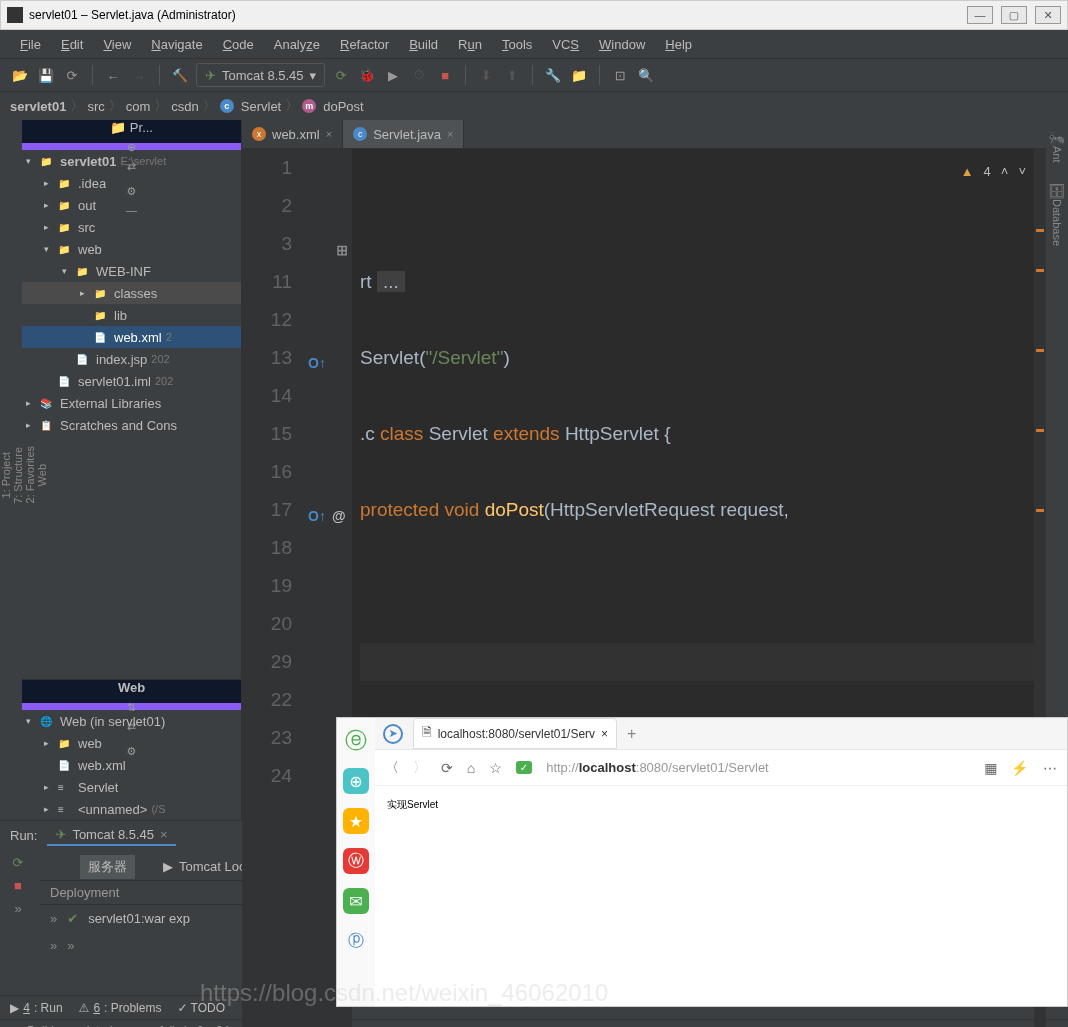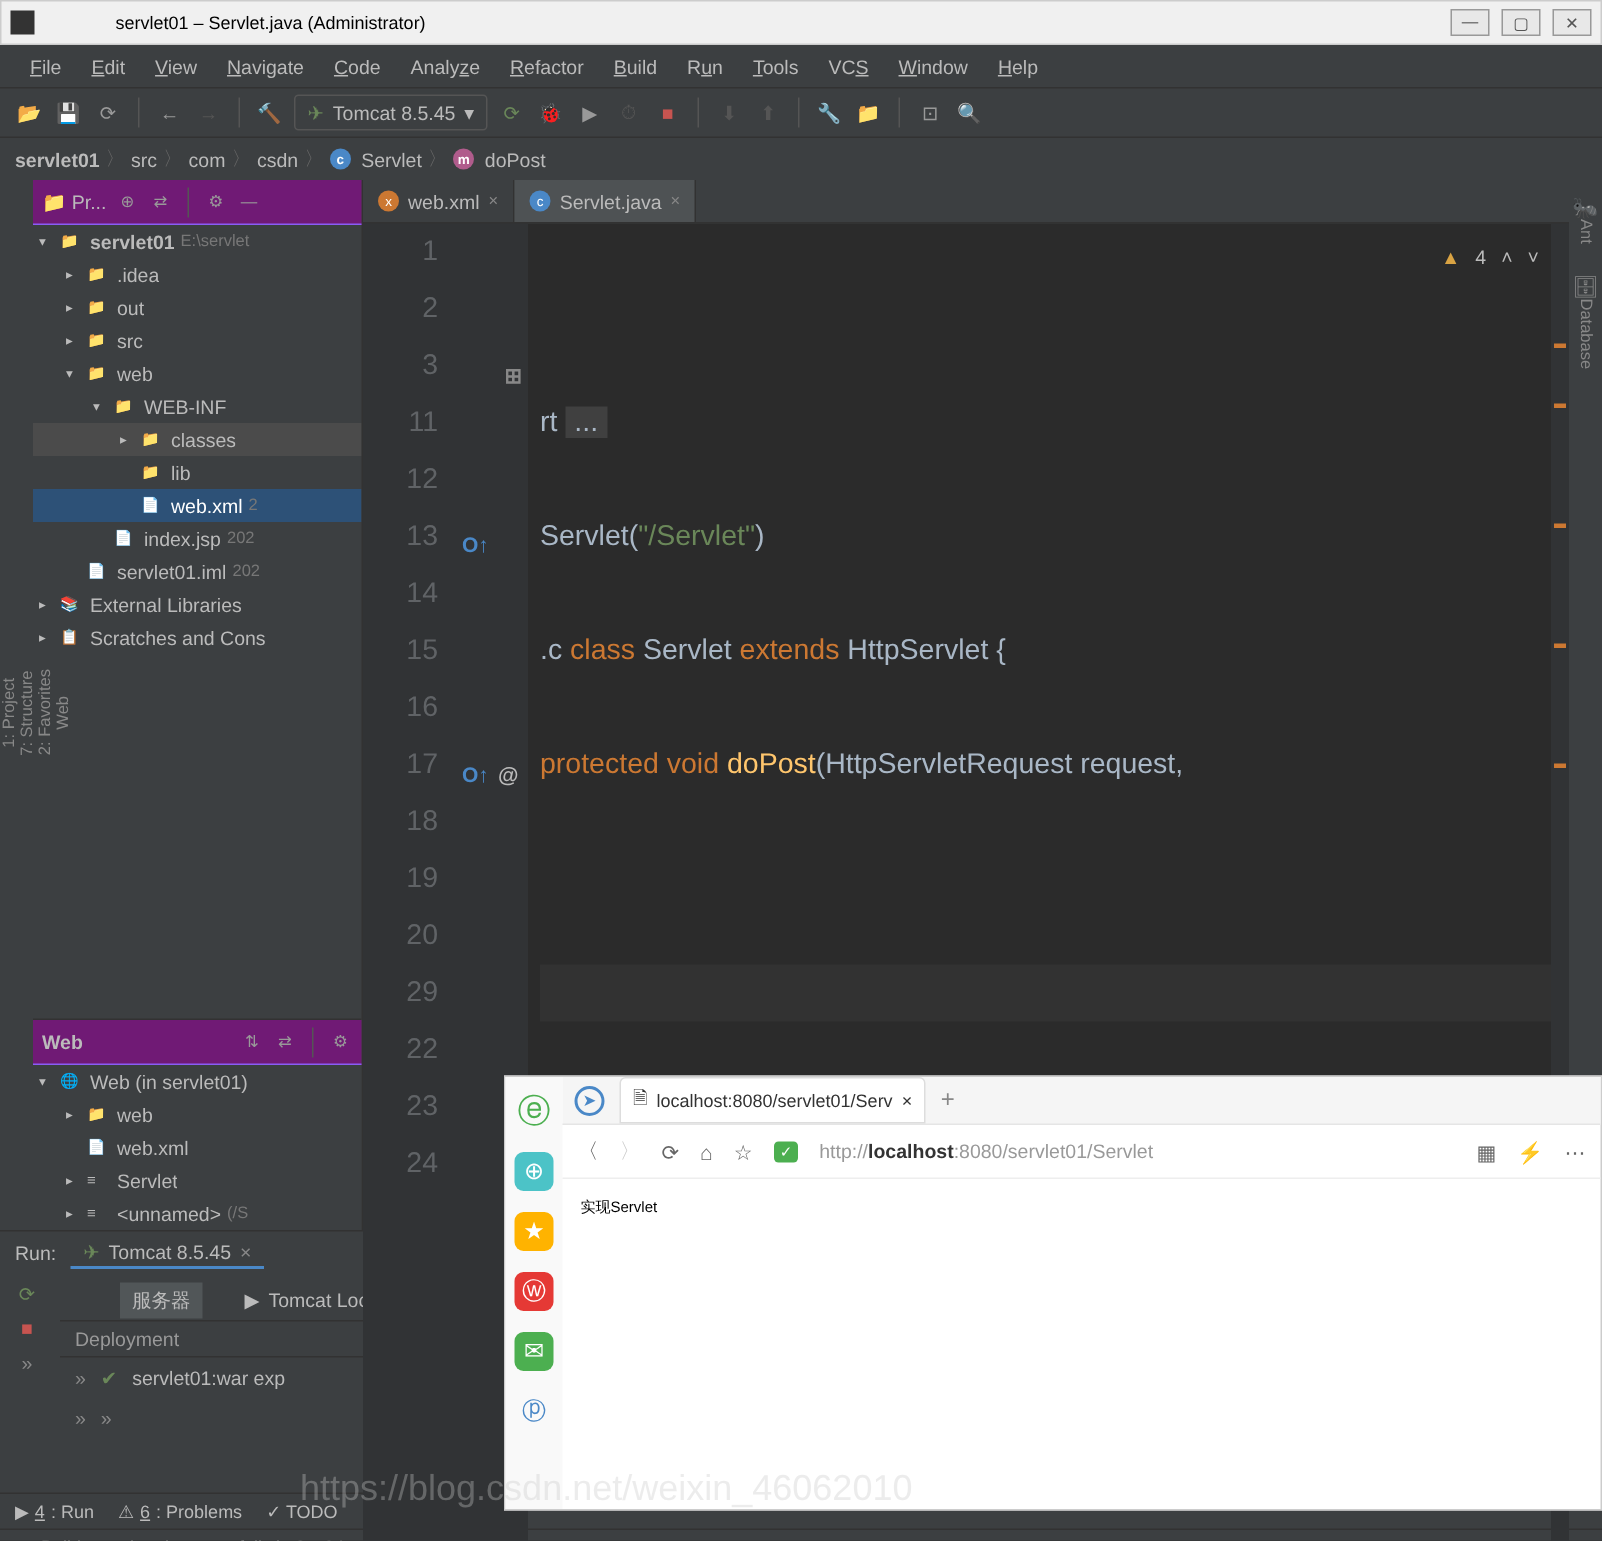--- a/index.html
+++ b/index.html
@@ -1,37 +1,37 @@
 <!DOCTYPE html>
 <html><head>
 <meta charset="utf-8">
 <style>
 * { margin: 0; padding: 0; box-sizing: border-box; font-family: 'Segoe UI', Arial, sans-serif; }
 body { width: 1068px; height: 1027px; background: #3c3f41; color: #bbbbbb; font-size: 13px; overflow: hidden; position: relative; }
 .titlebar { height: 30px; background: #f0f0f0; display: flex; align-items: center; padding: 0 6px; border: 1px solid #ccc; }
 .titlebar-icon { width: 16px; height: 16px; background: #333; margin-right: 6px; }
-.titlebar-text { color: #000; font-size: 12px; flex: 1; margin-left: 48px; }
+.titlebar-text { color: #000; font-size: 12px; flex: 1; }
 .win-controls { display: flex; gap: 8px; }
 .win-btn { width: 26px; height: 18px; border: 1px solid #999; background: #e8e8e8; display: flex; align-items: center; justify-content: center; font-size: 11px; color: #555; cursor: pointer; }
 .menubar { height: 28px; background: #3c3f41; display: flex; align-items: center; padding: 0 12px; gap: 4px; }
 .menu-item { padding: 3px 8px; color: #bbb; cursor: pointer; }
 .menu-item u { text-decoration: underline; }
 .toolbar { height: 34px; background: #3c3f41; border-top: 1px solid #323232; border-bottom: 1px solid #323232; display: flex; align-items: center; padding: 0 10px; gap: 6px; }
 .tb-icon { width: 20px; height: 20px; display: flex; align-items: center; justify-content: center; color: #999; cursor: pointer; }
 .tb-sep { width: 1px; height: 20px; background: #555; margin: 0 4px; }
 .run-config { height: 24px; border: 1px solid #555; background: #3c3f41; display: flex; align-items: center; padding: 0 8px; gap: 6px; color: #bbb; border-radius: 3px; cursor: pointer; }
 .breadcrumb { height: 28px; background: #3c3f41; display: flex; align-items: center; padding: 0 10px; gap: 4px; color: #bbb; }
 .bc-item { cursor: pointer; }
 .bc-sep { color: #666; }
 .bc-icon { width: 14px; height: 14px; border-radius: 50%; display: inline-flex; align-items: center; justify-content: center; font-size: 9px; font-weight: bold; color: #fff; margin-right: 3px; }
 .main-area { display: flex; height: 700px; position: relative; }
 .left-rail { width: 22px; background: #3c3f41; display: flex; flex-direction: column; align-items: center; padding-top: 40px; color: #888; writing-mode: vertical-lr; text-orientation: mixed; }
 .left-rail-item { transform: rotate(180deg); margin-bottom: 30px; font-size: 11px; cursor: pointer; }
 .project-panel { width: 220px; background: #3c3f41; display: flex; flex-direction: column; border-right: 1px solid #323232; }
-.panel-header { height: 30px; background: #701a75; display: flex; align-items: center; padding: 0 6px; gap: 6px; border-bottom: 1px solid #8b5cf6; }
+.panel-header { height: 30px; background: #0f172a; display: flex; align-items: center; padding: 0 6px; gap: 6px; border-bottom: 7px solid #8b5cf6; flex-direction: column; }
 .panel-header-title { flex: 1; font-weight: bold; }
 .panel-icon { width: 16px; height: 16px; display: flex; align-items: center; justify-content: center; color: #999; cursor: pointer; font-size: 11px; }
 .tree { flex: 1; overflow: hidden; font-size: 13px; }
 .tree-row { height: 22px; display: flex; align-items: center; padding: 0 4px; cursor: pointer; white-space: nowrap; }
 .tree-row.selected { background: #2d5177; color: #fff; }
 .tree-row.highlighted { background: #4b4b4b; }
 .tree-arrow { width: 14px; color: #bbb; font-size: 9px; }
 .tree-icon { width: 16px; margin-right: 4px; font-size: 10px; }
 .tree-label { overflow: hidden; text-overflow: ellipsis; }
 .tree-meta { color: #777; margin-left: 4px; font-size: 11px; }

